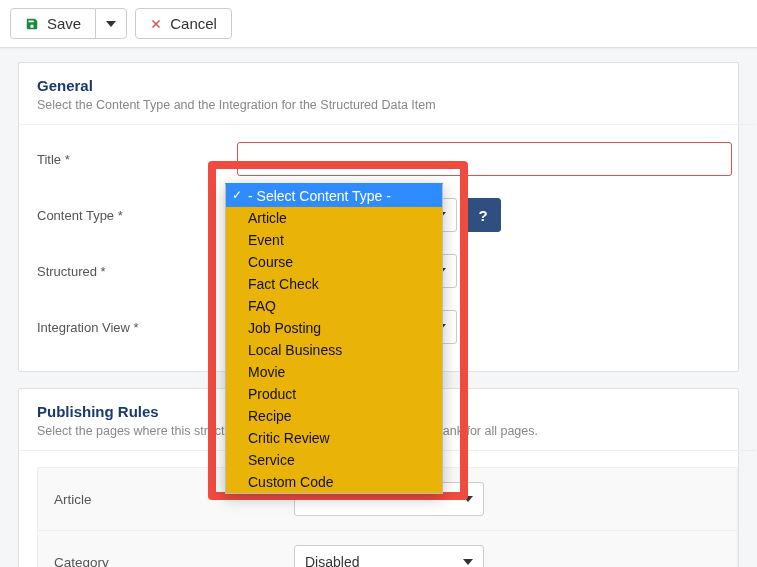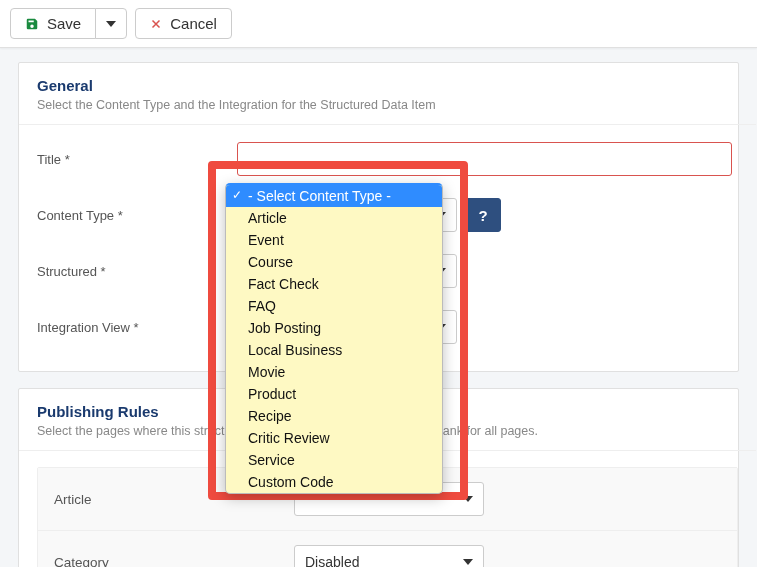--- a/index.html
+++ b/index.html
@@ -145,23 +145,23 @@
     height: 339px;
     border: 8px solid #ef4b3f;
     border-radius: 4px;
     z-index: 50;
   }
   .dropdown {
     position: absolute;
     left: 225px;
     top: 183px;
     width: 218px;
-    background: #fef9c3;
+    background: #eab308;
     border: 1px solid #bbb;
-    border-radius: 5px;
+    border-radius: 0;
     box-shadow: 0 4px 14px rgba(0,0,0,0.25);
     z-index: 60;
     overflow: hidden;
     border-top: 2px solid #2f8cff;
   }
   .dropdown .opt {
     padding: 3px 10px 3px 22px;
     font-size: 14px;
     color: #111;
     cursor: pointer;

